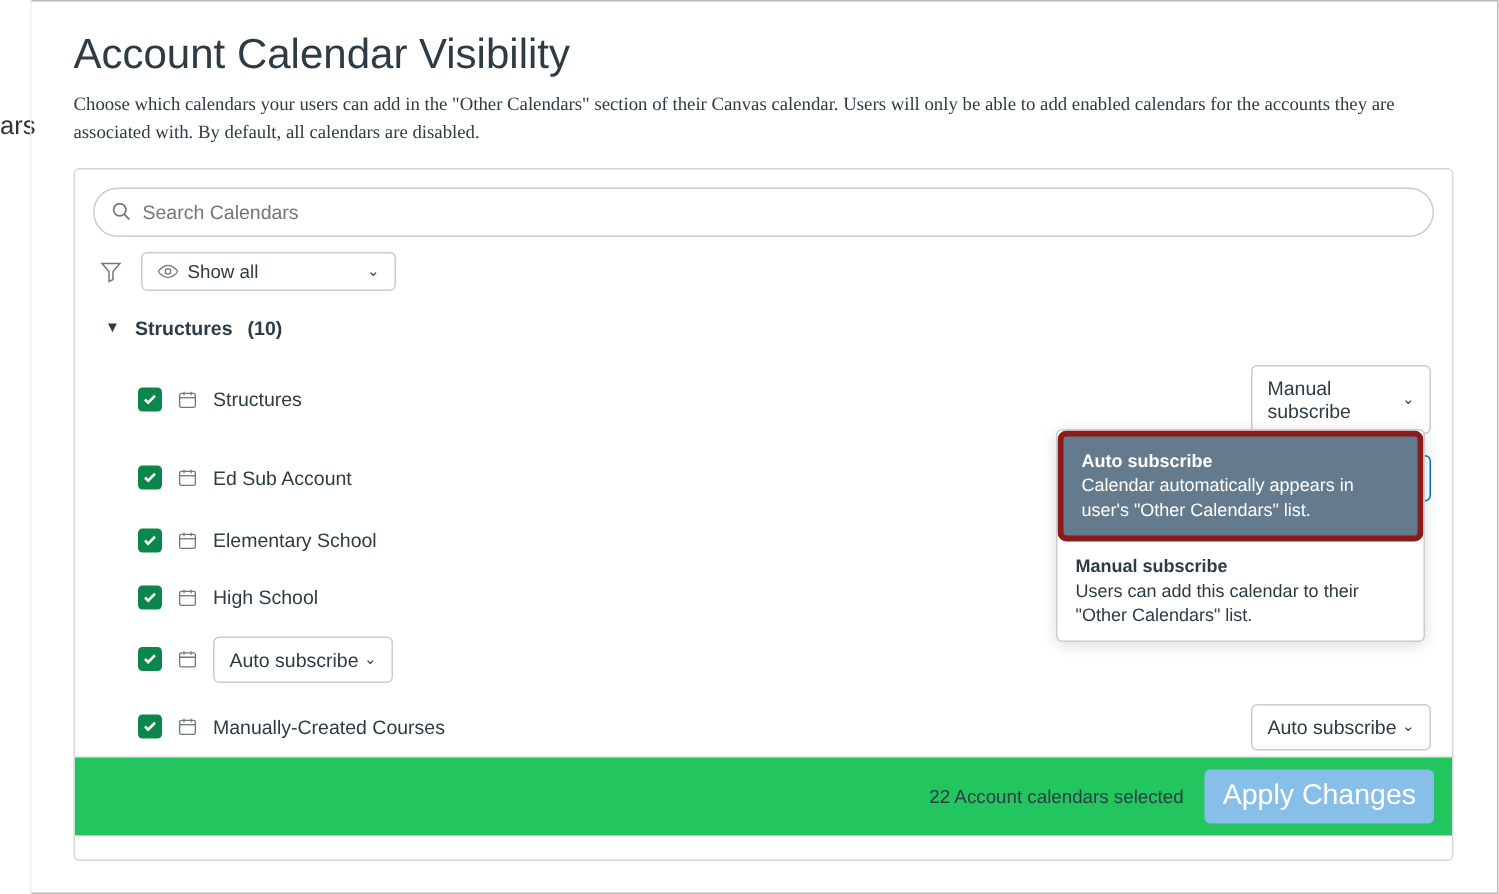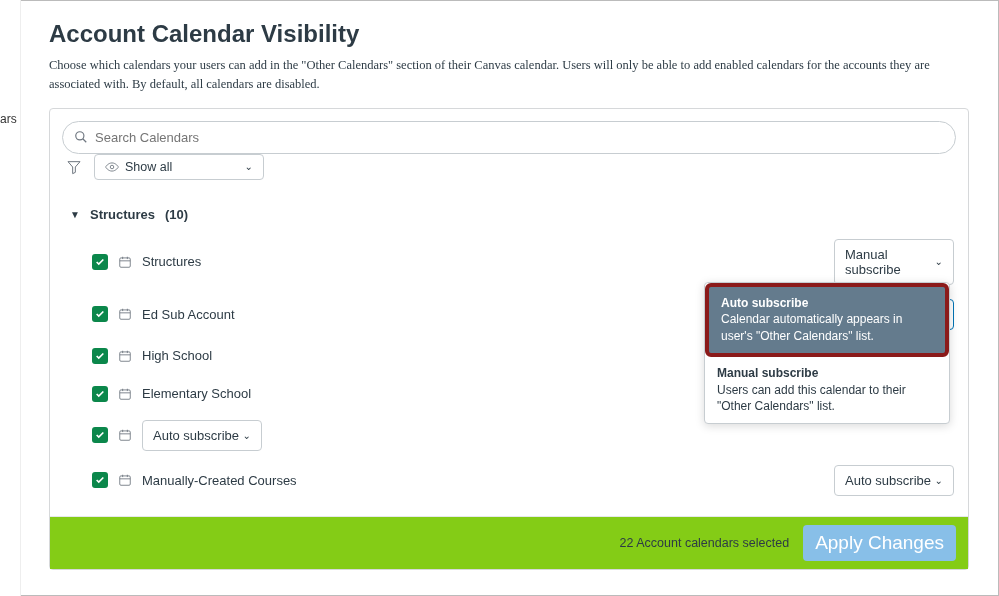--- a/index.html
+++ b/index.html
@@ -11,53 +11,54 @@
       width: 999px;
       height: 596px;
       overflow: hidden;
       border: 1px solid #bbb;
     }
     .left-sliver {
       position: absolute;
       left: 0; top: 0;
       width: 20px; height: 100%;
       background: #fff;
-      font-size: 12px;
+      font-size: 17px;
       color: #333;
-      padding-top: 112px;
+      padding-top: 74px;
     }
     .page {
       position: absolute;
       left: 20px; top: 0;
       right: 0; bottom: 0;
       padding: 20px 30px 15px 28px;
       border-left: 1px solid #eee;
     }
     h1 {
-      font-size: 24px;
-      font-weight: 700;
+      font-size: 28px;
+      font-weight: 400;
       color: #2d3b45;
       margin-bottom: 8px;
     }
     .subtitle {
       font-size: 12.5px;
       color: #2d3b45;
       line-height: 1.5;
       margin-bottom: 14px;
       font-family: Liberation Serif, serif;
     }
     .panel {
       border: 1px solid #d6d8da;
       border-radius: 4px;
       padding: 12px 12px 0 12px;
       position: relative;
       height: 462px;
     }
     .search-wrap {
       position: relative;
+      margin-bottom: 10px;
     }
     .search-icon {
       position: absolute;
       left: 12px; top: 50%;
       transform: translateY(-50%);
       color: #6f7780;
     }
     .search-input {
       width: 100%;
       padding: 8px 12px 8px 32px;
@@ -164,28 +165,28 @@
     .dd-option.selected {
       background: #647b8d;
       color: #fff;
       border: 4px solid #8b1a1a;
       border-radius: 6px;
     }
     .dd-option .opt-title { font-weight: 700; display: block; }
     .dd-option .opt-desc { display: block; font-weight: 400; }
     .footer {
       position: absolute;
-      left: 0; right: 0; bottom: 0;
+      left: 0; right: 0; bottom: 16px;
       border-top: 1px solid #e6e8ea;
       padding: 8px 12px;
       display: flex;
       justify-content: flex-end;
       align-items: center;
       gap: 14px;
-      background: #84cc16;
+      background: #22c55e;
     }
     .footer-text { font-size: 12.5px; color: #2d3b45; }
     .apply-btn {
       background: #88bfe8;
       color: #fff;
       border: none;
       padding: 7px 12px;
       border-radius: 4px;
       font-size: 19px;
       cursor: pointer;
@@ -292,38 +293,38 @@
             </svg>
           </span>
         <span class="cal-icon">
             <svg width="14" height="14" viewBox="0 0 24 24" fill="none" stroke="currentColor" stroke-width="1.5">
               <rect x="3" y="5" width="18" height="16" rx="2"></rect>
               <line x1="3" y1="10" x2="21" y2="10"></line>
               <line x1="8" y1="3" x2="8" y2="7"></line>
               <line x1="16" y1="3" x2="16" y2="7"></line>
             </svg>
           </span>
+        <span class="row-label">Elementary School</span>
+      </div>
+
+      <div class="row indent1">
+        <span class="chk">
+            <svg width="10" height="10" viewBox="0 0 24 24" fill="none" stroke="#fff" stroke-width="4">
+              <polyline points="4 12 9 17 20 6"></polyline>
+            </svg>
+          </span>
+        <span class="cal-icon">
+            <svg width="14" height="14" viewBox="0 0 24 24" fill="none" stroke="currentColor" stroke-width="1.5">
+              <rect x="3" y="5" width="18" height="16" rx="2"></rect>
+              <line x1="3" y1="10" x2="21" y2="10"></line>
+              <line x1="8" y1="3" x2="8" y2="7"></line>
+              <line x1="16" y1="3" x2="16" y2="7"></line>
+            </svg>
+          </span>
         <span class="row-label">High School</span>
-      </div>
-
-      <div class="row indent1">
-        <span class="chk">
-            <svg width="10" height="10" viewBox="0 0 24 24" fill="none" stroke="#fff" stroke-width="4">
-              <polyline points="4 12 9 17 20 6"></polyline>
-            </svg>
-          </span>
-        <span class="cal-icon">
-            <svg width="14" height="14" viewBox="0 0 24 24" fill="none" stroke="currentColor" stroke-width="1.5">
-              <rect x="3" y="5" width="18" height="16" rx="2"></rect>
-              <line x1="3" y1="10" x2="21" y2="10"></line>
-              <line x1="8" y1="3" x2="8" y2="7"></line>
-              <line x1="16" y1="3" x2="16" y2="7"></line>
-            </svg>
-          </span>
-        <span class="row-label">Elementary School</span>
       </div>
 
       <div class="row indent1">
         <span class="chk">
             <svg width="10" height="10" viewBox="0 0 24 24" fill="none" stroke="#fff" stroke-width="4">
               <polyline points="4 12 9 17 20 6"></polyline>
             </svg>
           </span>
         <span class="cal-icon">
             <svg width="14" height="14" viewBox="0 0 24 24" fill="none" stroke="currentColor" stroke-width="1.5">

